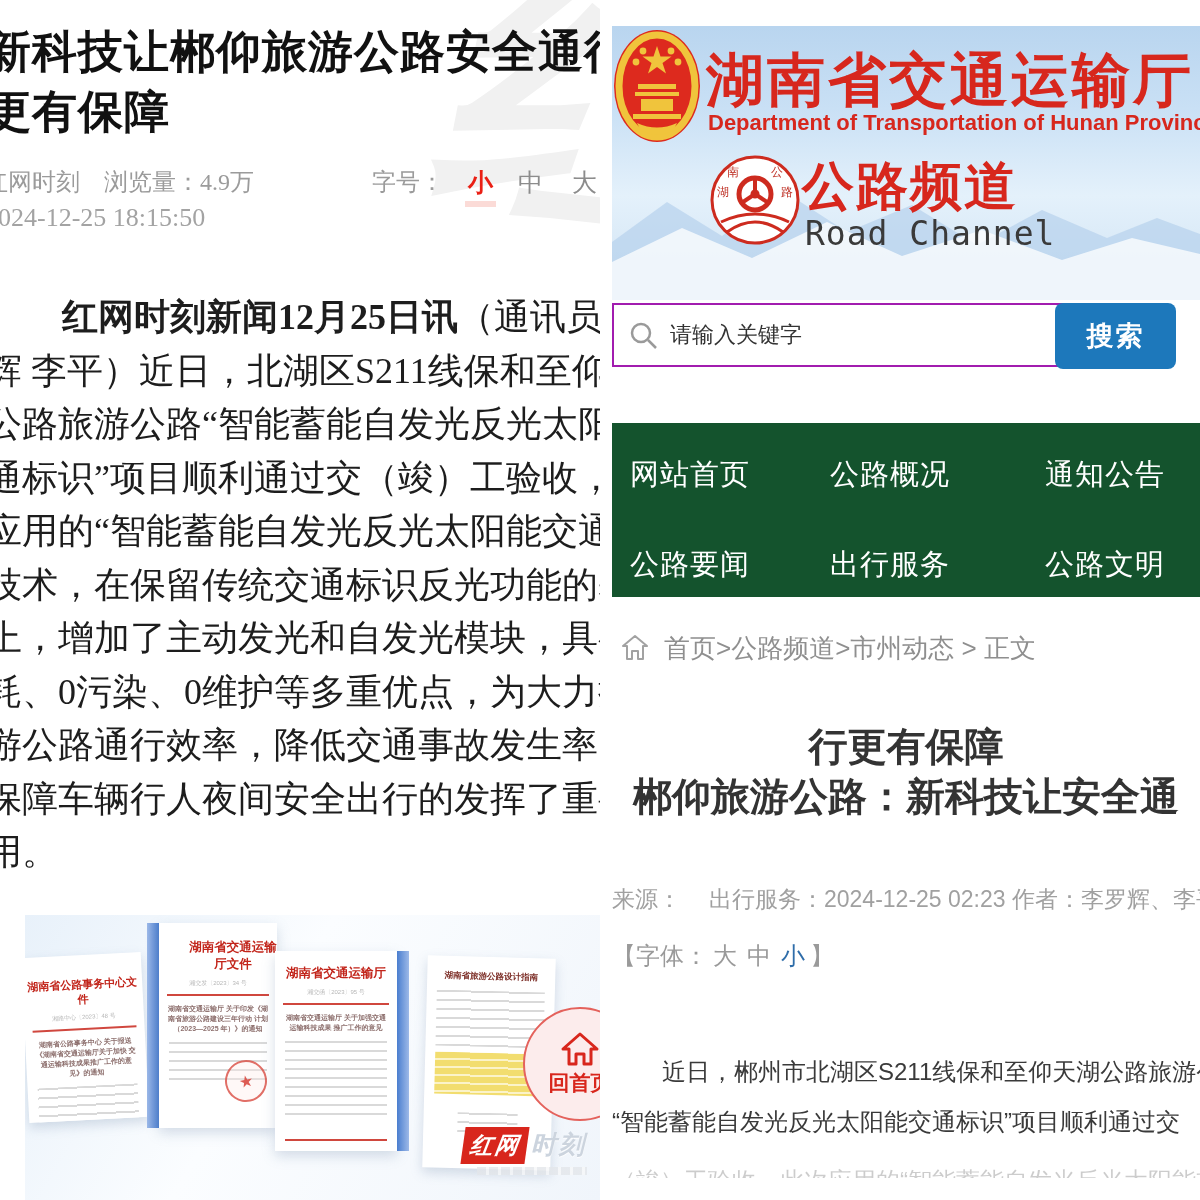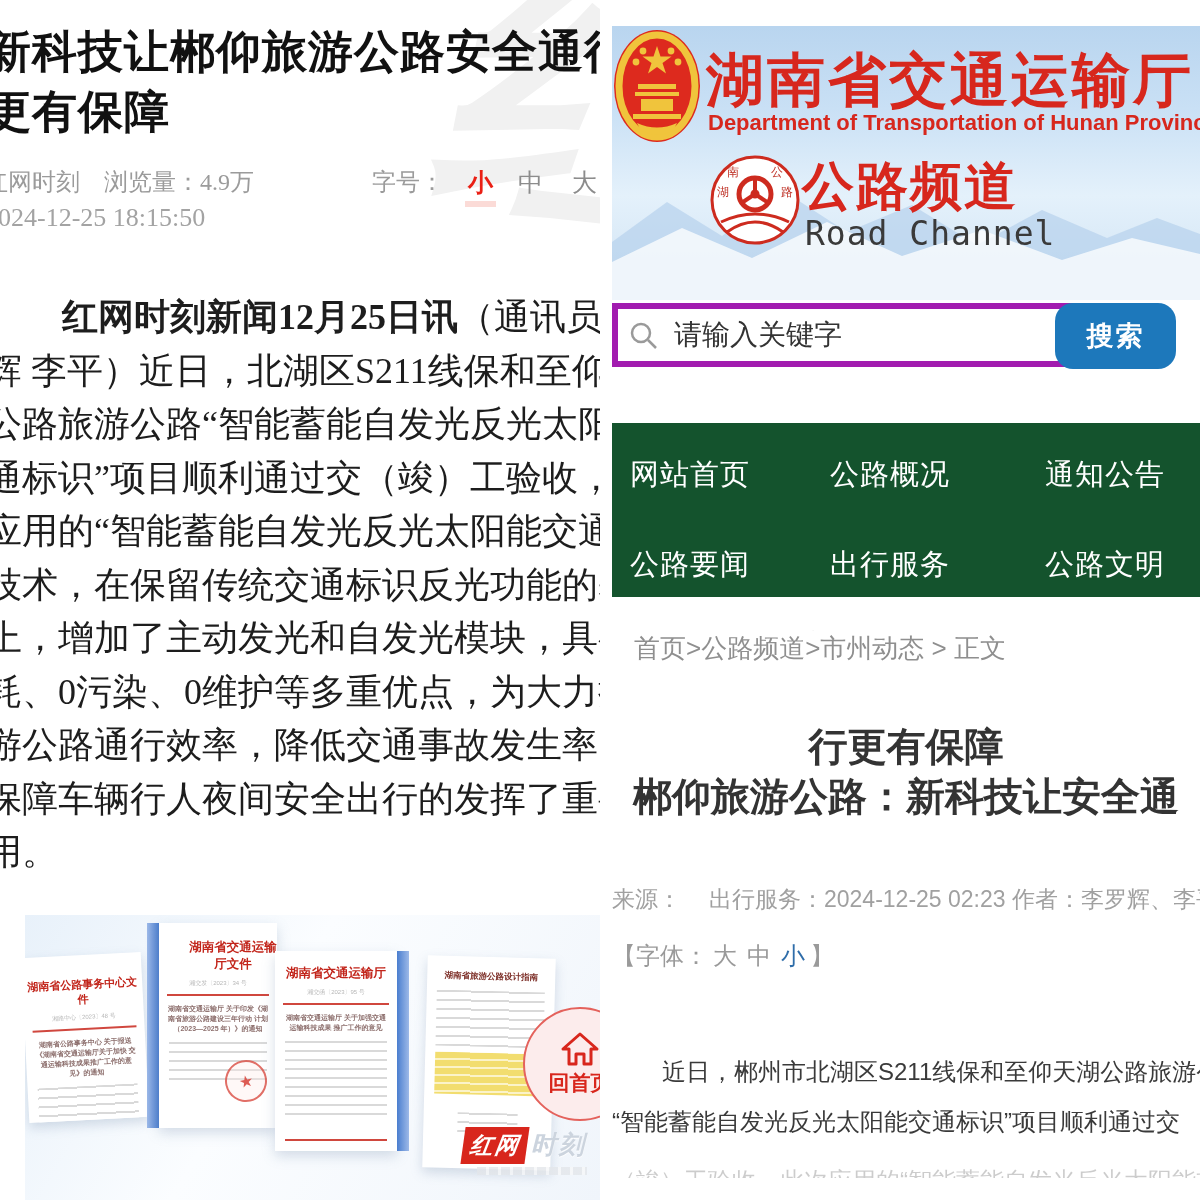--- a/index.html
+++ b/index.html
@@ -95,35 +95,35 @@
     color:#d7271d; white-space:nowrap; }
   .wheel-logo { position:absolute; left:97px; top:128px; width:92px; height:92px; }
   .b-channel { position:absolute; left:190px; top:126px; font-size:52px; font-weight:bold;
     color:#d7271d; letter-spacing:2px; white-space:nowrap; }
   .b-channel-en { position:absolute; left:193px; top:188px; font-size:33px; font-weight:500;
     color:#3a3a3a; letter-spacing:1px; white-space:nowrap;
     font-family:"DejaVu Sans Mono","Liberation Mono", monospace; }
 
   .search-row { position:absolute; left:0; top:303px; width:588px; height:66px; }
   .search-input { position:absolute; left:0; top:0; width:514px; height:64px;
-    border:6px solid #a21caf; background:#fff; padding:0 14px 0 56px;
-    font-size:28px; color:#222; outline:none; font-family:inherit; }
+    border:2px solid #a21caf; background:#fff; padding:0 14px 0 56px;
+    font-size:22px; color:#222; outline:none; font-family:inherit; }
   .search-input::placeholder { color:#333; opacity:1; }
   .search-icon { position:absolute; left:16px; top:17px; }
   .search-btn { position:absolute; left:443px; top:0; width:121px; height:66px;
     background:#1d78bb; color:#fff; font-size:27px; font-weight:bold; letter-spacing:2px;
-    border:none; border-radius:18px; cursor:pointer; font-family:inherit; }
+    border:none; border-radius:8px; cursor:pointer; font-family:inherit; }
 
   .nav { position:absolute; left:0; top:423px; width:588px; height:174px; background:#14532d; }
   .nav-item { position:absolute; color:#fff; font-size:29px; letter-spacing:1px;
     white-space:nowrap; cursor:pointer; }
   .nv0 { left:18px;  top:32px; }  .nv1 { left:218px; top:32px; }  .nv2 { left:433px; top:32px; }
   .nv3 { left:18px;  top:122px; } .nv4 { left:218px; top:122px; } .nv5 { left:433px; top:122px; }
 
-  .crumb { position:absolute; left:8px; top:630px; height:36px; display:flex; align-items:center;flex-direction:column; }
+  .crumb { position:absolute; left:8px; top:630px; height:36px; display:flex; align-items:center; }
   .crumb .c-text { color:#8f8f8f; font-size:26px; margin-left:14px; white-space:nowrap; }
 
   .r-title { position:absolute; left:0; top:722px; width:588px; text-align:center;
     font-size:39px; font-weight:bold; color:#333; line-height:50px; }
   .r-meta { position:absolute; left:0; top:884px; width:588px; text-align:center;
     font-size:23px; color:#a0a0a0; white-space:nowrap; }
   .r-meta .gap { display:inline-block; width:28px; }
   .r-fontrow { position:absolute; left:0; top:940px; width:588px; text-align:left;
     font-size:24px; color:#9a9a9a; }
   .r-fontrow .fopt { margin:0 5px; cursor:pointer; }

